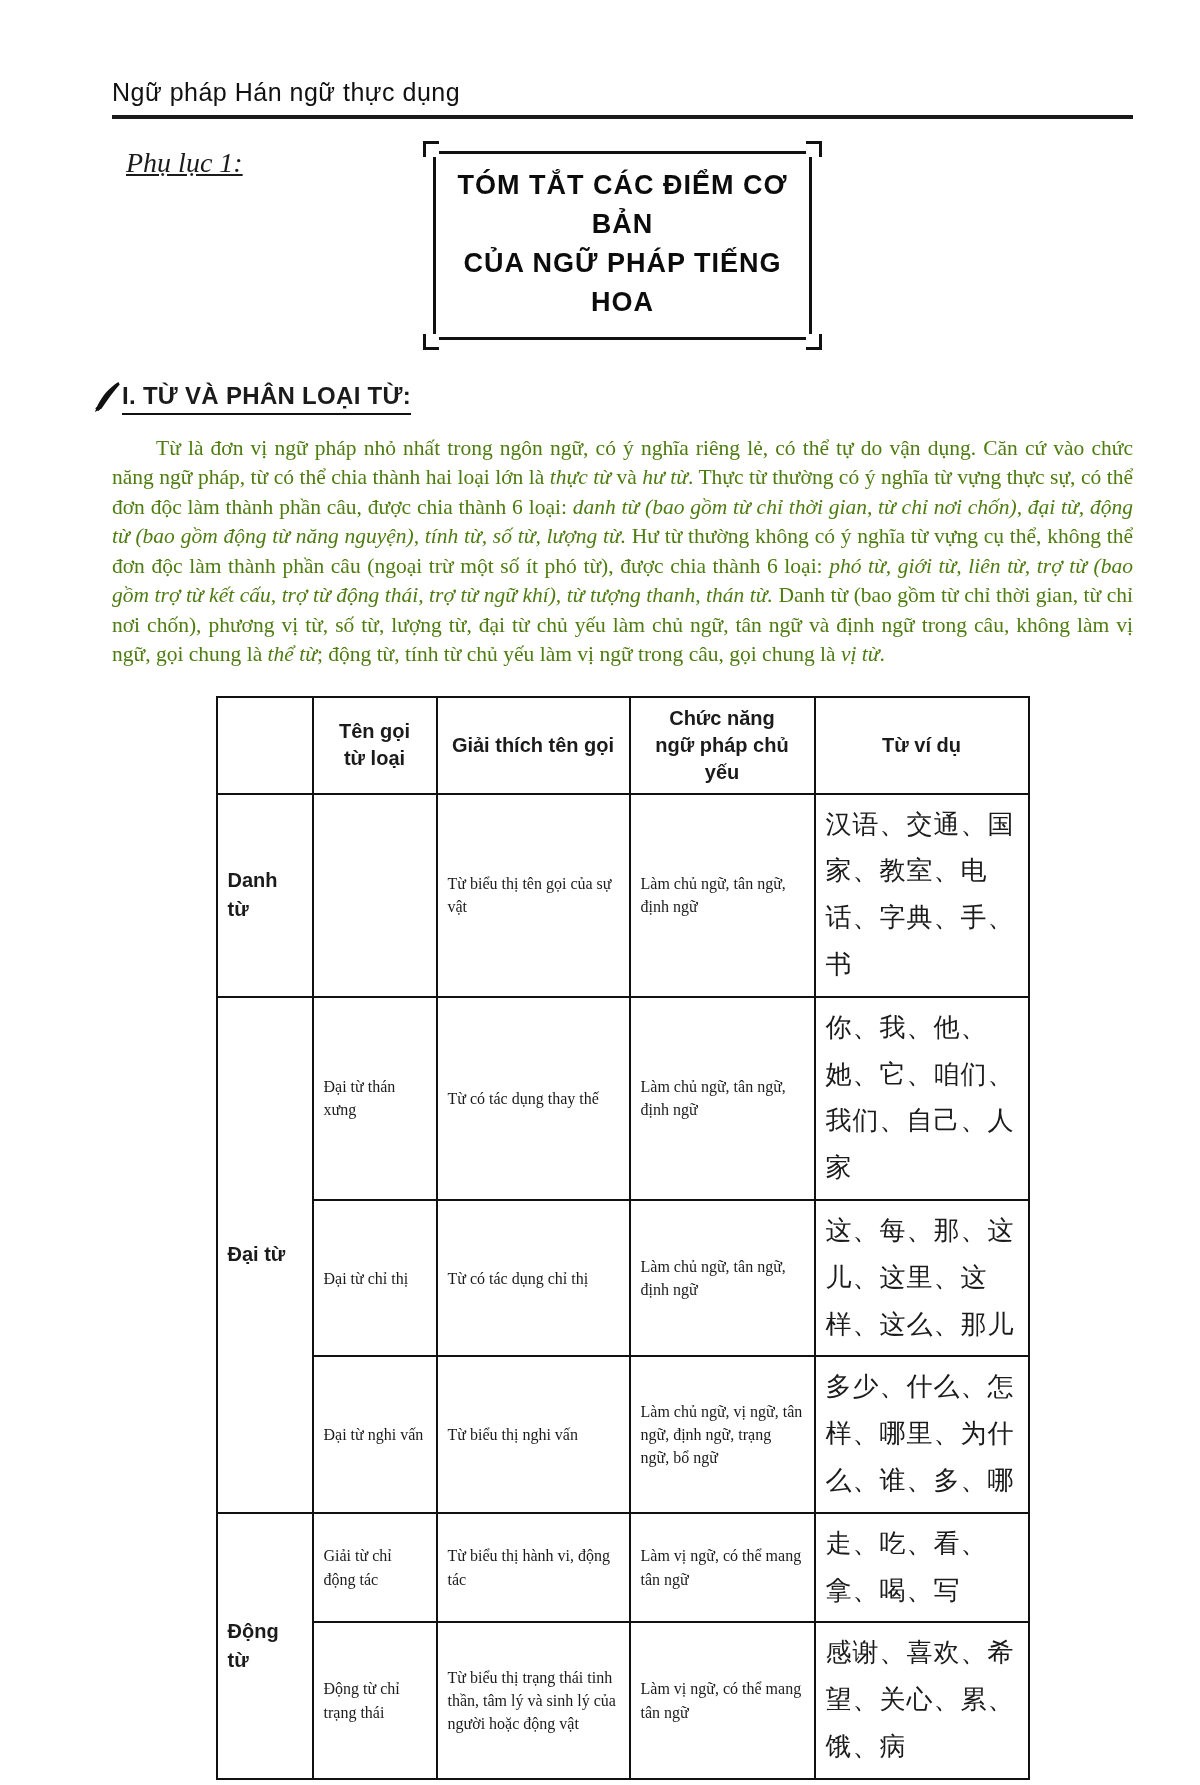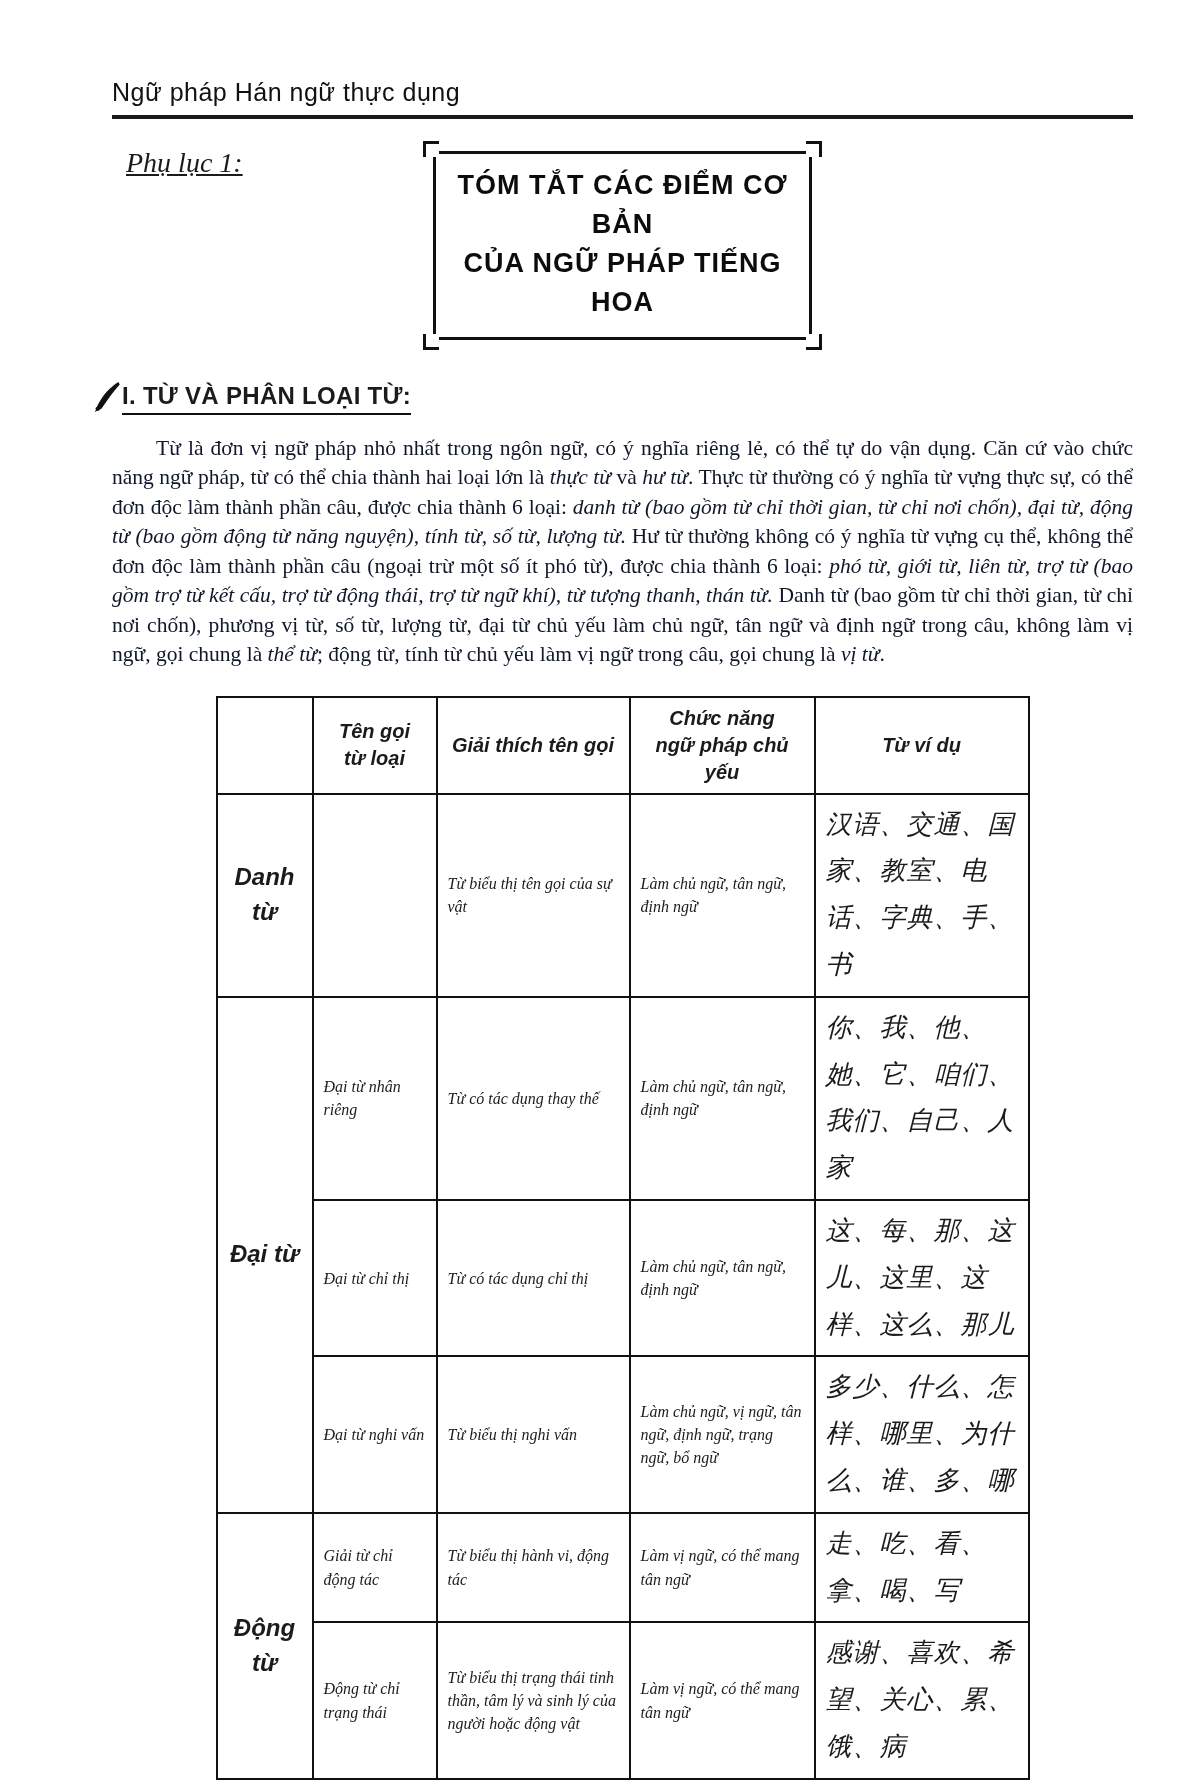--- a/index.html
+++ b/index.html
@@ -86,30 +86,29 @@
     padding-bottom: 3px;
   }
 
   
   .intro-paragraph {
     margin-top: 16px;
     font-size: 21.5px;
     line-height: 29.5px;
     text-align: justify;
     text-indent: 44px;
-    color: #0f172a;
+    color: #4d7c0f;
   }
 
   
   .word-table {
     width: 812px;
     margin: 26px auto 0 auto;
     border-collapse: collapse;
     table-layout: fixed;
-    font-style: italic;
   }
   .word-table th, .word-table td {
     border: 2px solid #111;
     padding: 7px 10px;
     vertical-align: middle;
     box-sizing: border-box;
   }
   .word-table th {
     font-family: "Liberation Sans", sans-serif;
     font-weight: 700;
@@ -120,22 +119,22 @@
     height: 66px;
   }
   .word-table td {
     font-size: 16px;
     line-height: 1.45;
     text-align: left;
   }
   .word-table td.group-cell {
     font-family: "Liberation Sans", sans-serif;
     font-weight: 700;
-    font-size: 24px;
-    text-align: center;
+    font-size: 20px;
+    text-align: left;
   }
   .word-table td.ex-cell {
     font-size: 26px;
     line-height: 1.8;
     letter-spacing: 1px;
   }
 
   
   .page-number-wrap { text-align: center; margin-top: 38px; }
   .page-number-badge {
@@ -204,21 +203,21 @@
     <tbody>
         <tr>
           <td rowspan="1" class="group-cell">Danh từ</td>
           <td class="sub-cell"></td>
           <td class="explain-cell">Từ biểu thị tên gọi của sự vật</td>
           <td class="func-cell">Làm chủ ngữ, tân ngữ, định ngữ</td>
           <td class="ex-cell">汉语、交通、国家、教室、电话、字典、手、书</td>
         </tr>
         <tr>
           <td rowspan="3" class="group-cell">Đại từ</td>
-          <td class="sub-cell">Đại từ nhân riêng</td>
+          <td class="sub-cell">Đại từ thán xưng</td>
           <td class="explain-cell">Từ có tác dụng thay thế</td>
           <td class="func-cell">Làm chủ ngữ, tân ngữ, định ngữ</td>
           <td class="ex-cell">你、我、他、她、它、咱们、我们、自己、人家</td>
         </tr>
         <tr>
           <td class="sub-cell">Đại từ chỉ thị</td>
           <td class="explain-cell">Từ có tác dụng chỉ thị</td>
           <td class="func-cell">Làm chủ ngữ, tân ngữ, định ngữ</td>
           <td class="ex-cell">这、每、那、这儿、这里、这样、这么、那儿</td>
         </tr>

